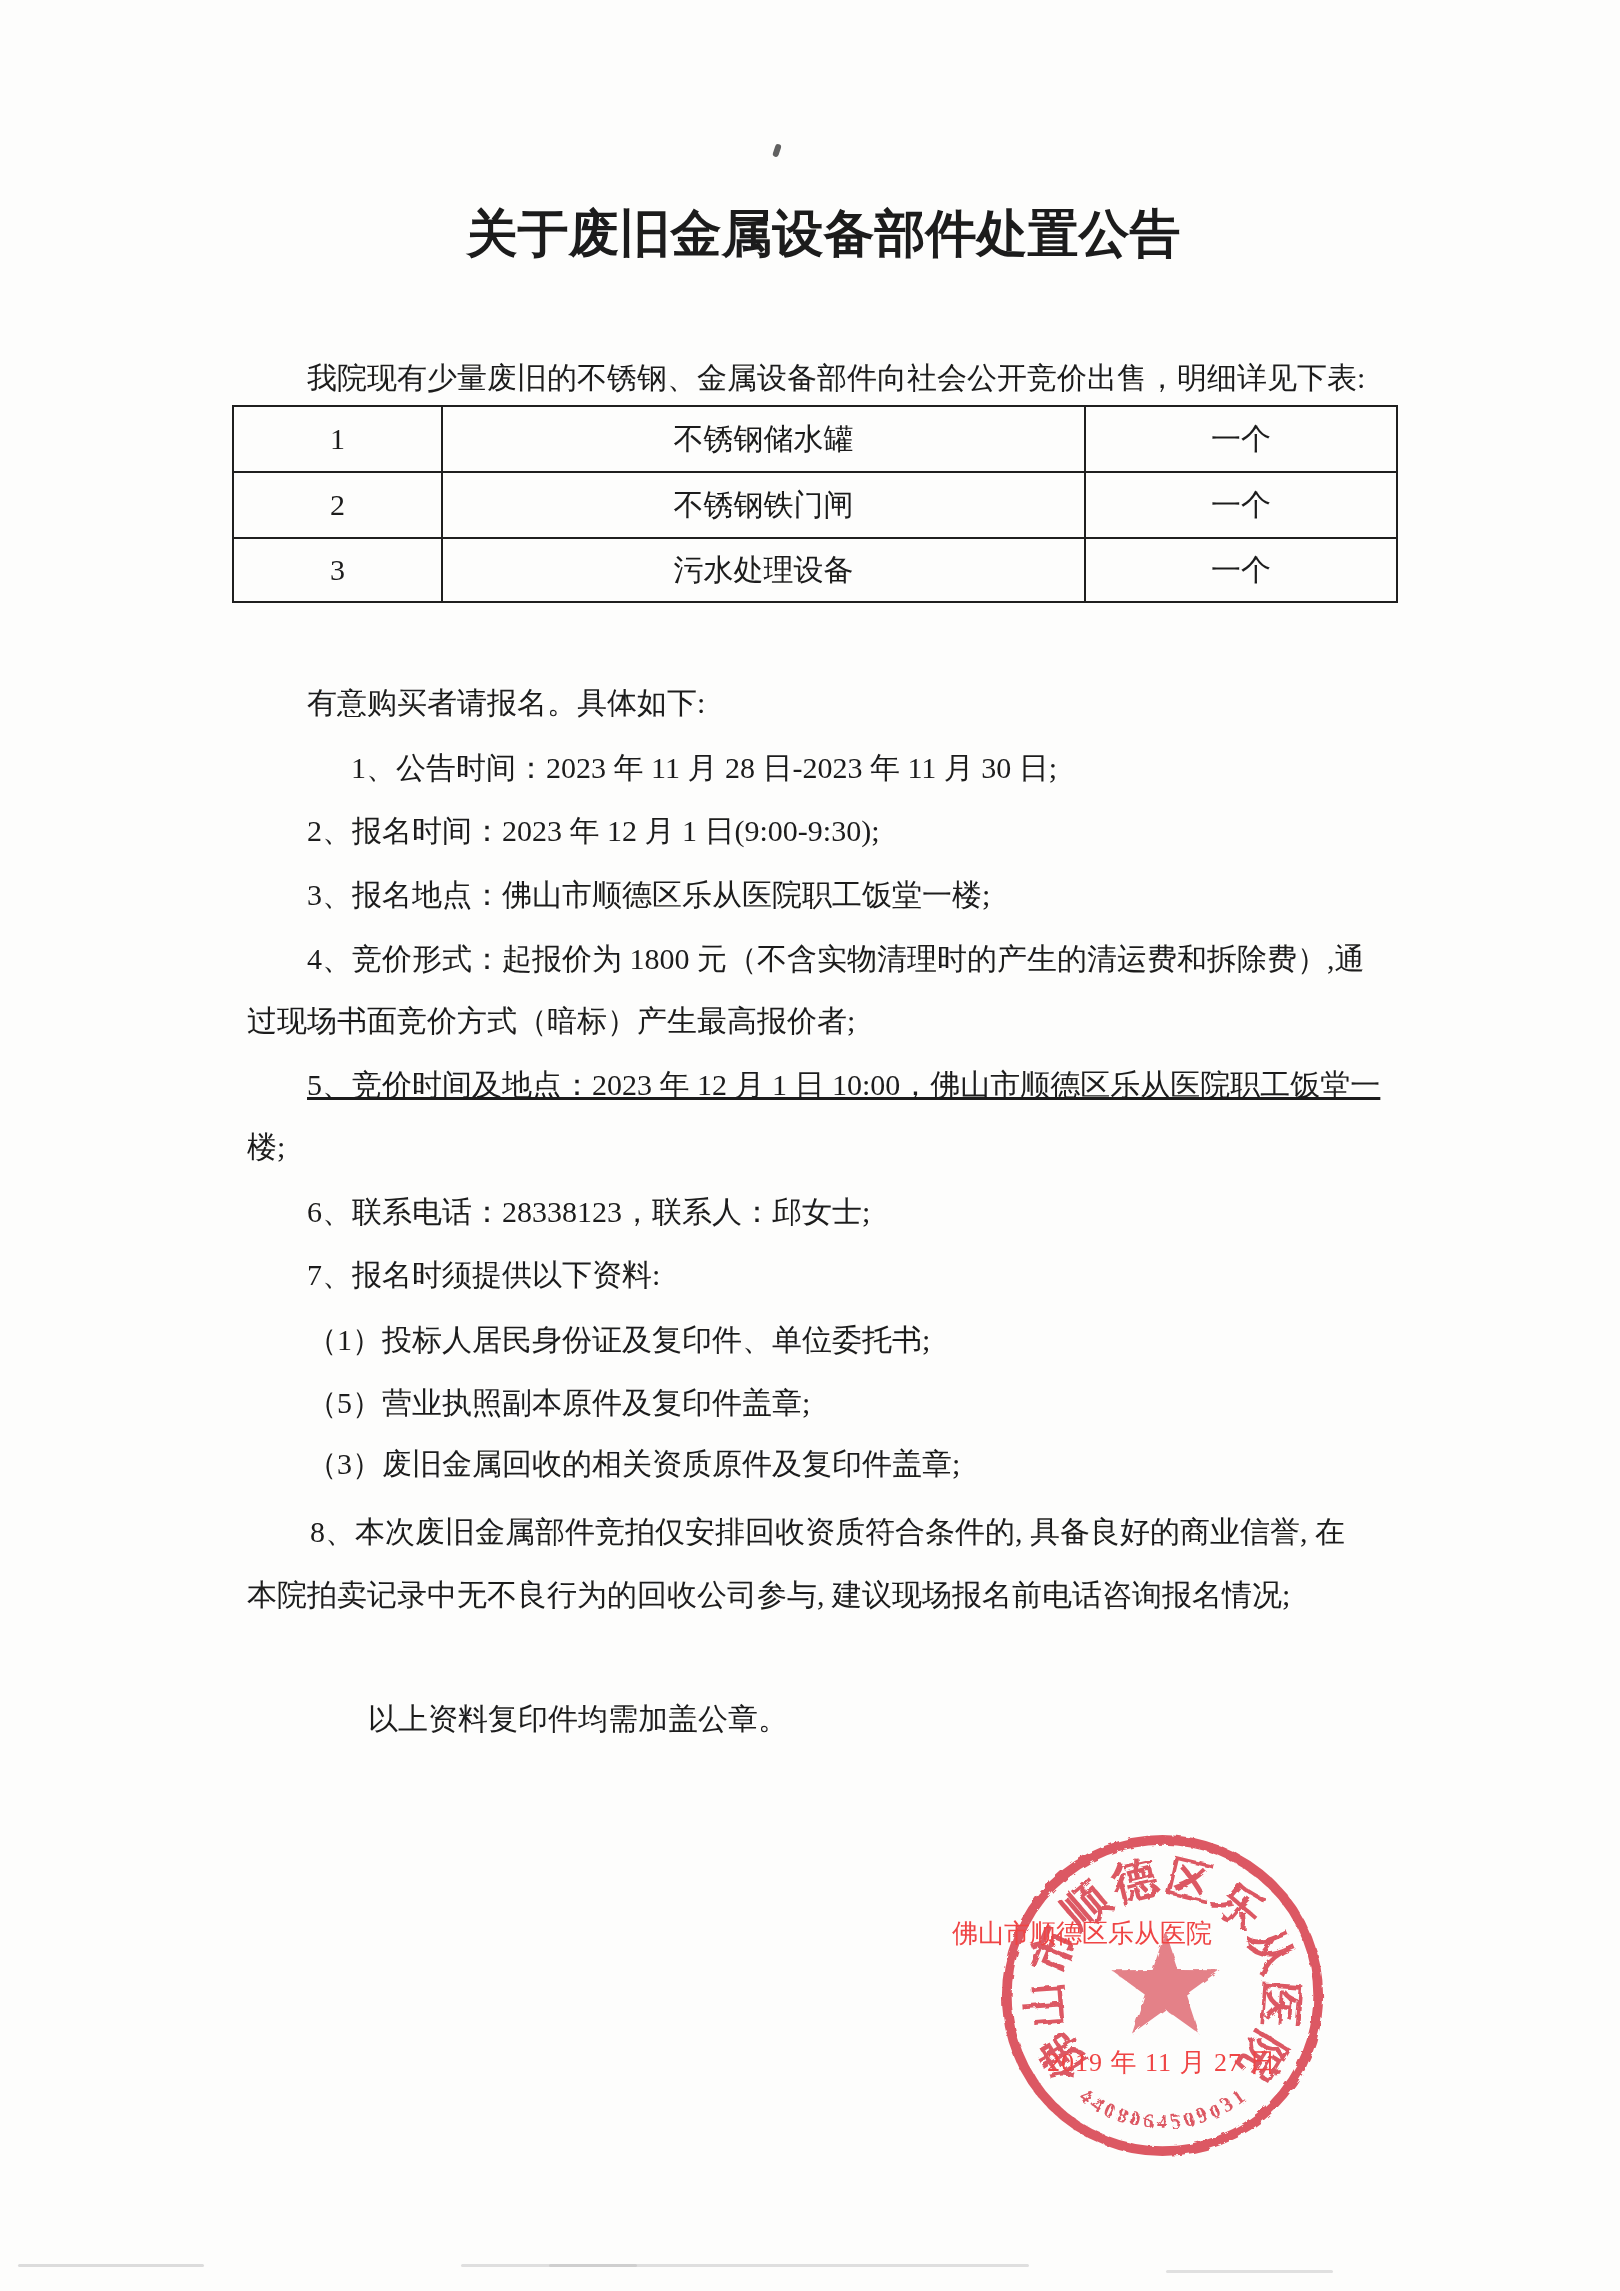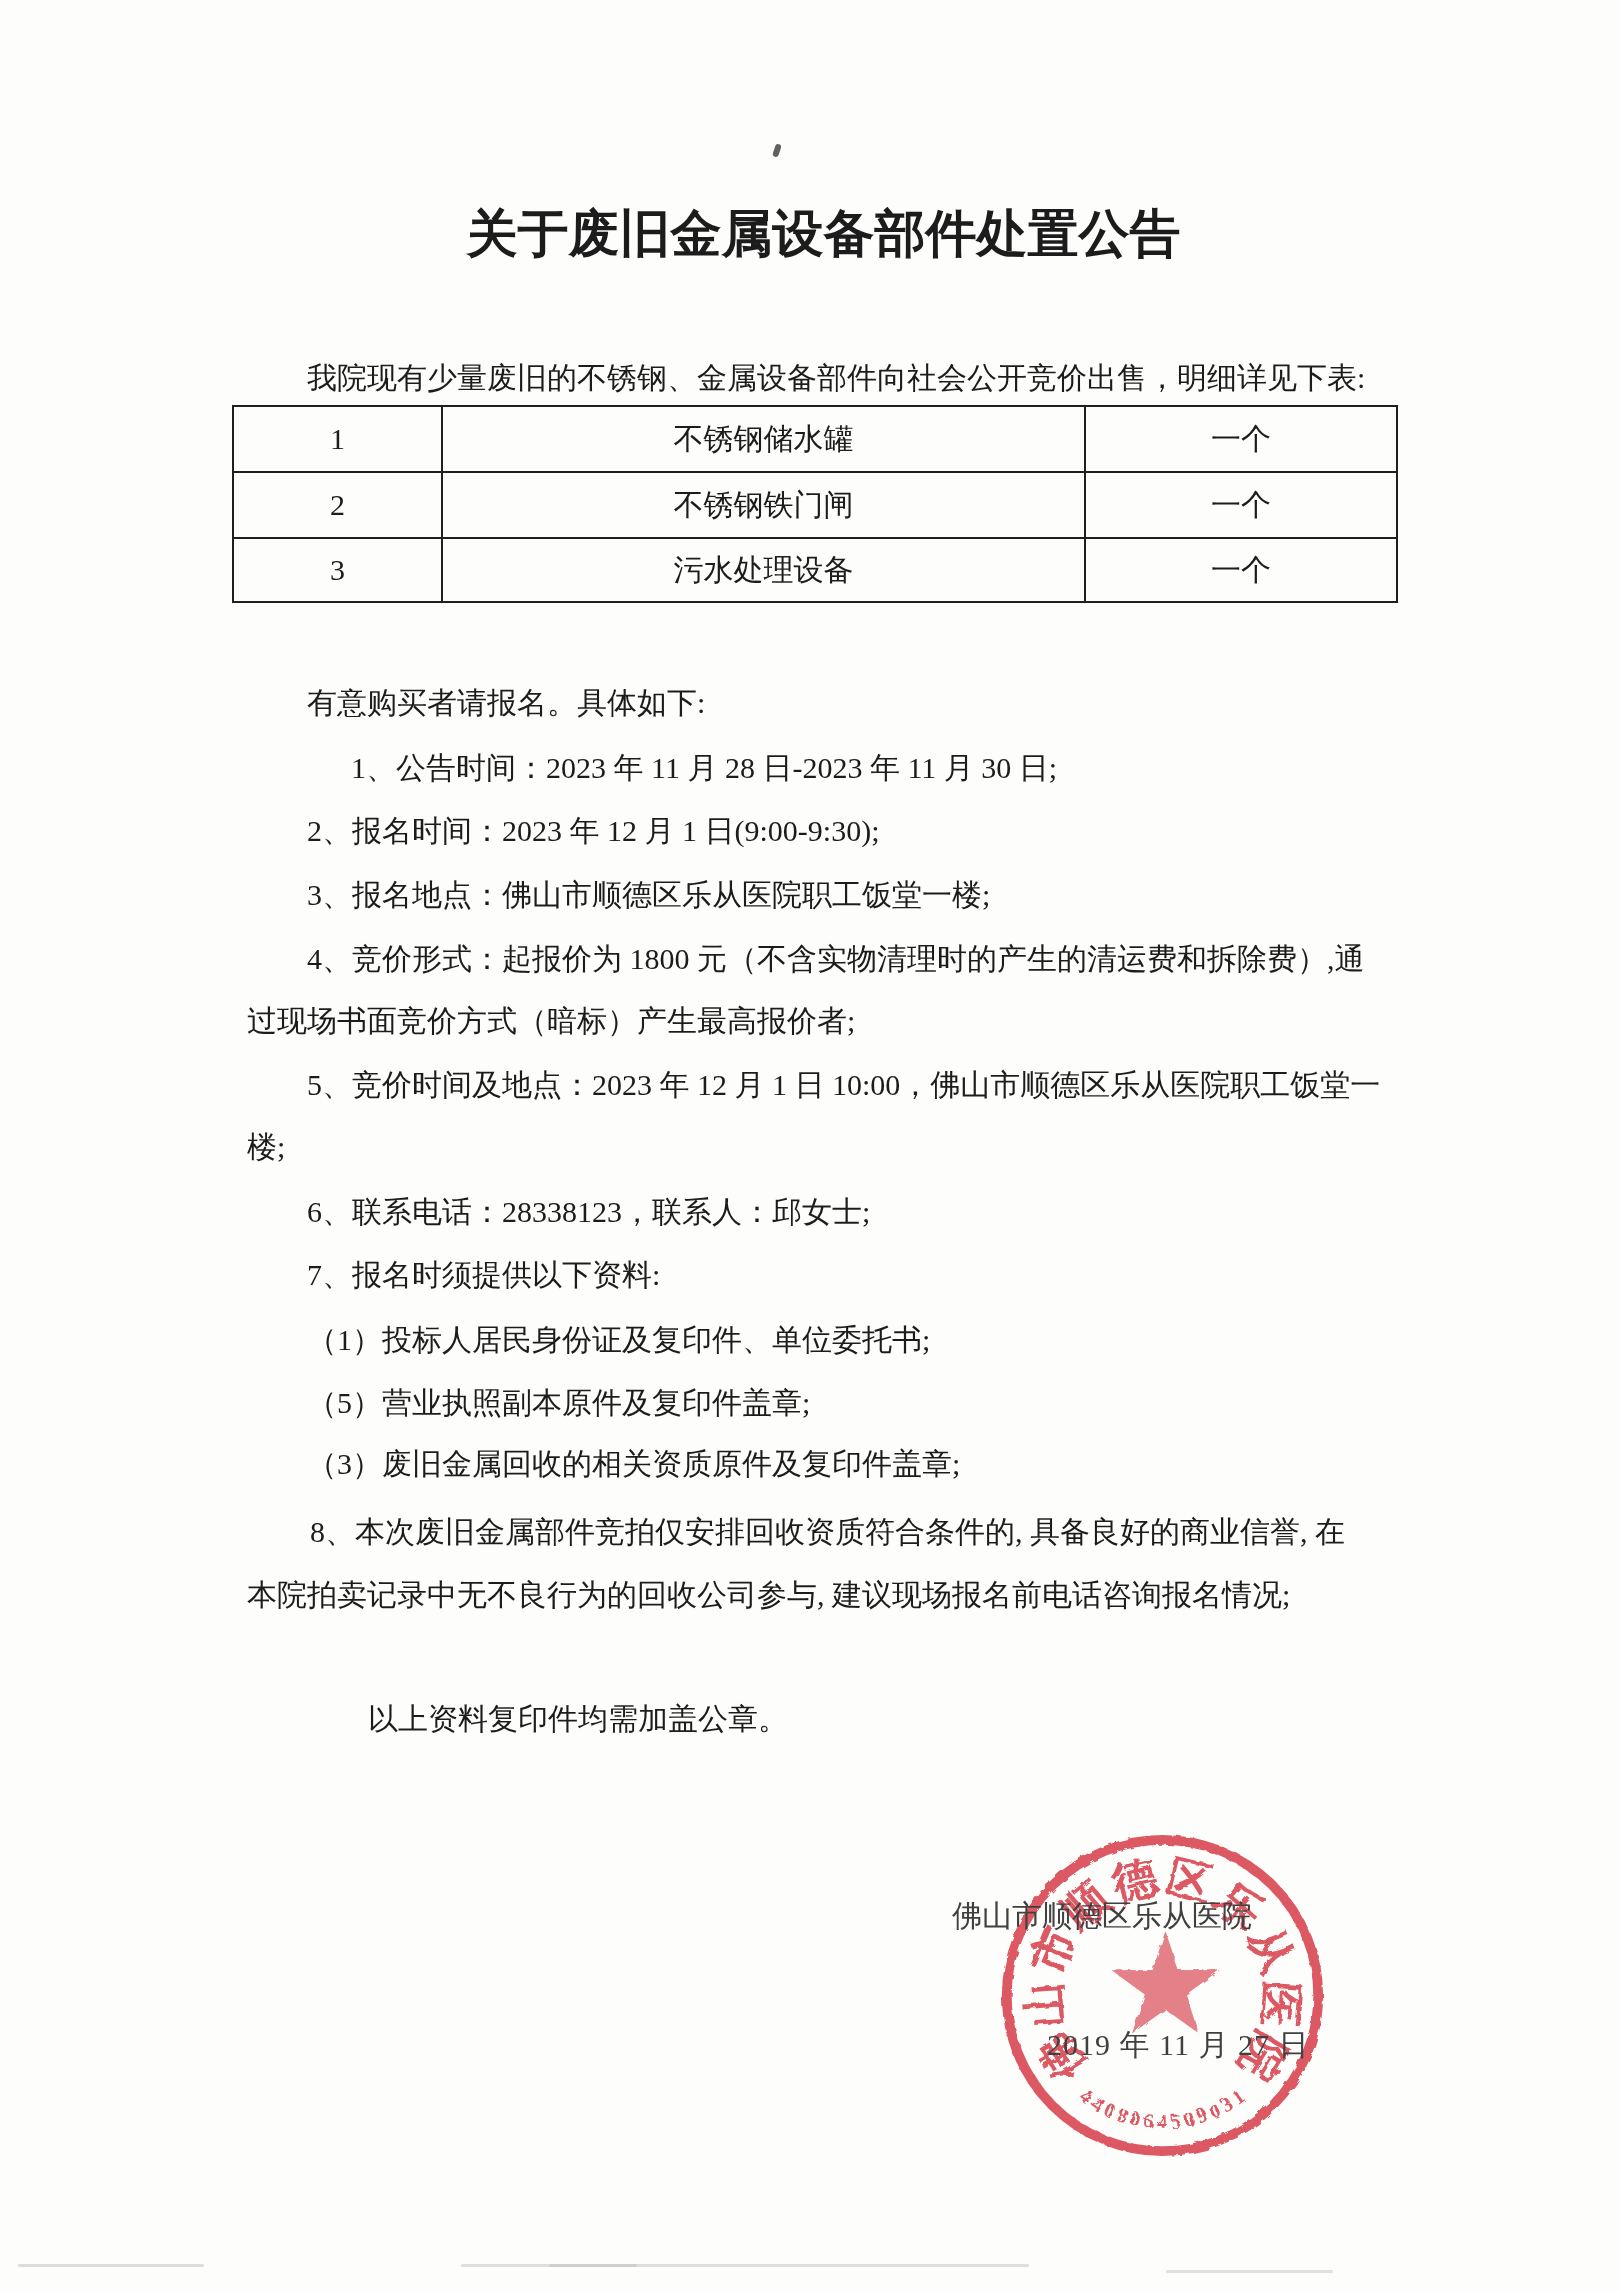--- a/index.html
+++ b/index.html
@@ -51,24 +51,25 @@
     border:2.9px solid #1f1f1f;
     text-align:center;
     vertical-align:middle;
     font-size:30px;
     padding:0;
     overflow:hidden;
   }
   
   .sig{
     position:absolute;
-    font-size:30px;
+    font-size:26px;
     white-space:nowrap;
     z-index:5;
-    color:#404040;
+    color:#ef4444;
+    margin-top:20px;
   }
   #sig-org{left:952px;top:1896px;}
   #sig-date{left:1047px;top:2025px;letter-spacing:1px;}
   
   #stamp{
     position:absolute;
     left:996px;top:1829px;
     width:333px;height:333px;
     z-index:3;
     opacity:.88;
@@ -89,21 +90,21 @@
   <div class="speck"></div>
 
   <div id="body-lines">
       <div class="line" style="left: 307px; top: 346px;">我院现有少量废旧的不锈钢、金属设备部件向社会公开竞价出售，明细详见下表:</div>
       <div class="line" style="left: 307px; top: 671px;">有意购买者请报名。具体如下:</div>
       <div class="line" style="left: 307px; top: 736px; margin-left: 44px;">1、公告时间：2023 年 11 月 28 日-2023 年 11 月 30 日;</div>
       <div class="line" style="left: 307px; top: 799px;">2、报名时间：2023 年 12 月 1 日(9:00-9:30);</div>
       <div class="line" style="left: 307px; top: 863px;">3、报名地点：佛山市顺德区乐从医院职工饭堂一楼;</div>
       <div class="line" style="left: 307px; top: 927px;">4、竞价形式：起报价为 1800 元（不含实物清理时的产生的清运费和拆除费）,通</div>
       <div class="line" style="left: 247px; top: 989px;">过现场书面竞价方式（暗标）产生最高报价者;</div>
-      <div class="line" style="left: 307px; top: 1053px;">5、竞价时间及地点：2023 年 12 月 1 日 10:00，佛山市顺德区乐从医院职工饭堂一</div>
+      <div class="line" style="left: 307px; top: 1053px; text-decoration: underline;">5、竞价时间及地点：2023 年 12 月 1 日 10:00，佛山市顺德区乐从医院职工饭堂一</div>
       <div class="line" style="left: 247px; top: 1115px;">楼;</div>
       <div class="line" style="left: 307px; top: 1180px;">6、联系电话：28338123，联系人：邱女士;</div>
       <div class="line" style="left: 307px; top: 1243px;">7、报名时须提供以下资料:</div>
       <div class="line" style="left: 307px; top: 1308px;">（1）投标人居民身份证及复印件、单位委托书;</div>
       <div class="line" style="left: 307px; top: 1371px;">（5）营业执照副本原件及复印件盖章;</div>
       <div class="line" style="left: 307px; top: 1432px; text-align: right;">（3）废旧金属回收的相关资质原件及复印件盖章;</div>
       <div class="line" style="left: 310px; top: 1500px;">8、本次废旧金属部件竞拍仅安排回收资质符合条件的, 具备良好的商业信誉, 在</div>
       <div class="line" style="left: 247px; top: 1563px;">本院拍卖记录中无不良行为的回收公司参与, 建议现场报名前电话咨询报名情况;</div>
       <div class="line" style="left: 368px; top: 1687px;">以上资料复印件均需加盖公章。</div>
     </div>

